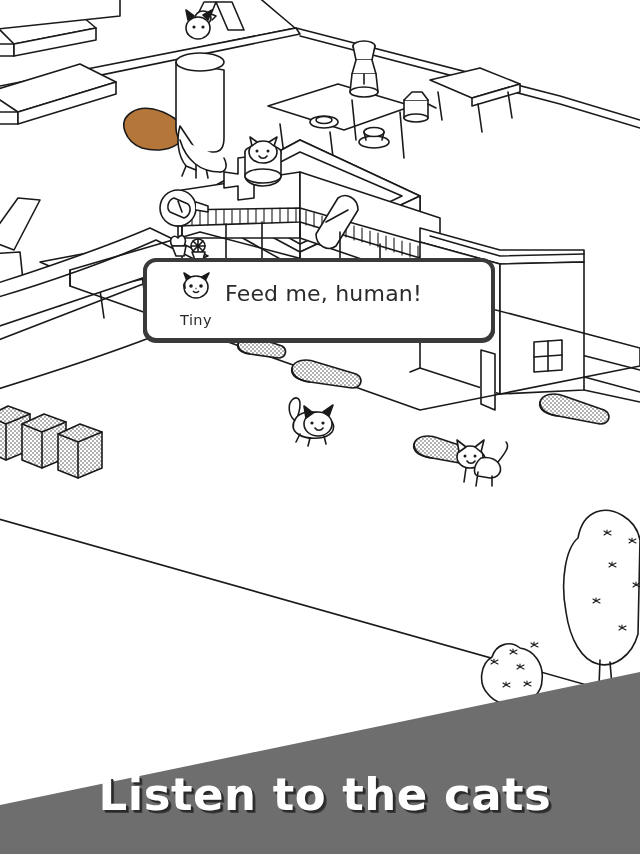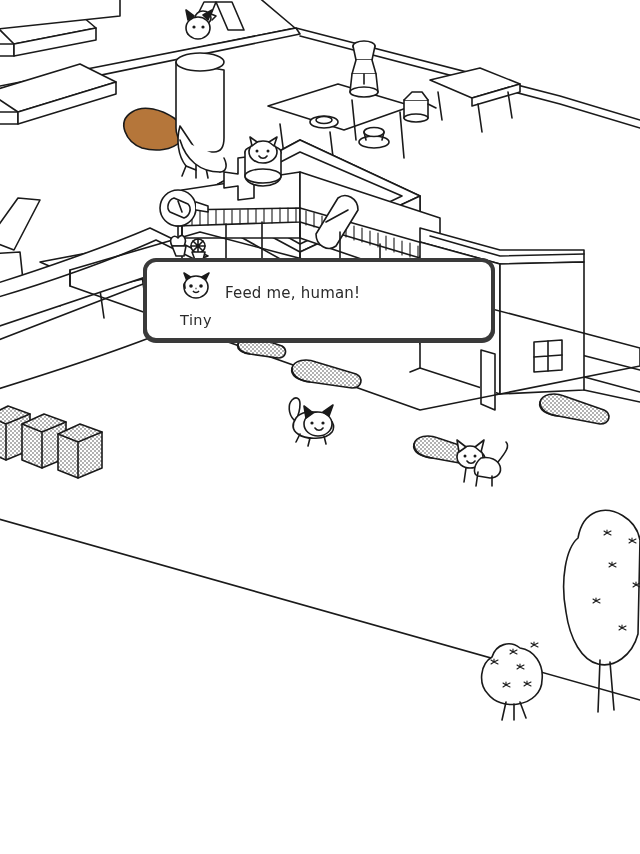--- a/index.html
+++ b/index.html
@@ -16,21 +16,21 @@
     box-sizing:border-box;display:flex;align-items:flex-start;
     box-shadow:0 1px 0 #3a3a3a;
   }
   .dlg-left{width:78px;flex:none;padding:9px 0 0 20px;box-sizing:border-box;
             display:flex;flex-direction:column;align-items:center;}
   .dlg-avatar{width:34px;height:32px;}
   .dlg-name{font-size:14.5px;color:#2b2b2b;letter-spacing:.4px;margin-top:9px;
             font-family:"DejaVu Sans", sans-serif;}
   .dlg-msg{flex:1;display:flex;align-items:center;height:100%;
            padding-bottom:14px;box-sizing:border-box;}
-  .dlg-msg span{font-size:15px;color:#2b2b2b;letter-spacing:.2px;
+  .dlg-msg span{font-size:22px;color:#2b2b2b;letter-spacing:.2px;
                 font-family:"DejaVu Sans", sans-serif;}
 
   
   .banner{position:absolute;left:0;top:672px;width:640px;height:182px;}
   .banner svg{display:block;}
   .banner-text{
     position:absolute;left:0;top:0;width:640px;height:182px;
     display:flex;align-items:flex-end;justify-content:center;
     pointer-events:none;
   }
@@ -382,14 +382,22 @@
         <path d="M14 20 C15.5 22 18.5 22 20 20" stroke="#1a1a1a" stroke-width="1.5" fill="none"></path>
         <path d="M16.5 17.5 L17.5 17.5" stroke="#1a1a1a" stroke-width="1.6"></path>
       </svg>
       <div class="dlg-name">Tiny</div>
     </div>
     <div class="dlg-msg">
       <span>Feed me, human!</span>
     </div>
   </div>
 
+  <div class="banner">
+    <svg viewBox="0 0 640 182" xmlns="http://www.w3.org/2000/svg">
+      <polygon points="0,133 640,0 640,182 0,182" fill="#6e6e6e"></polygon>
+    </svg>
+    <div class="banner-text">
+      <span>Listen to the cats</span>
+    </div>
+  </div>
 
 </div>
 
 </body></html>

